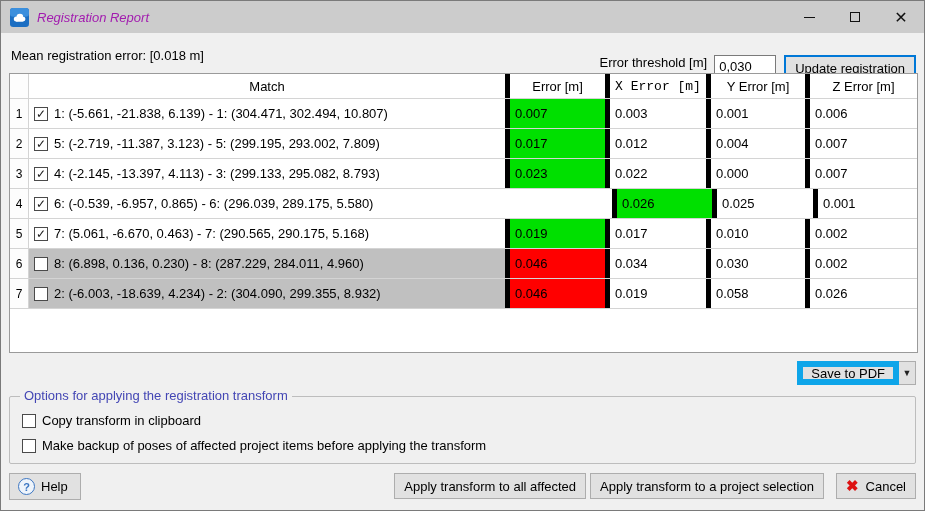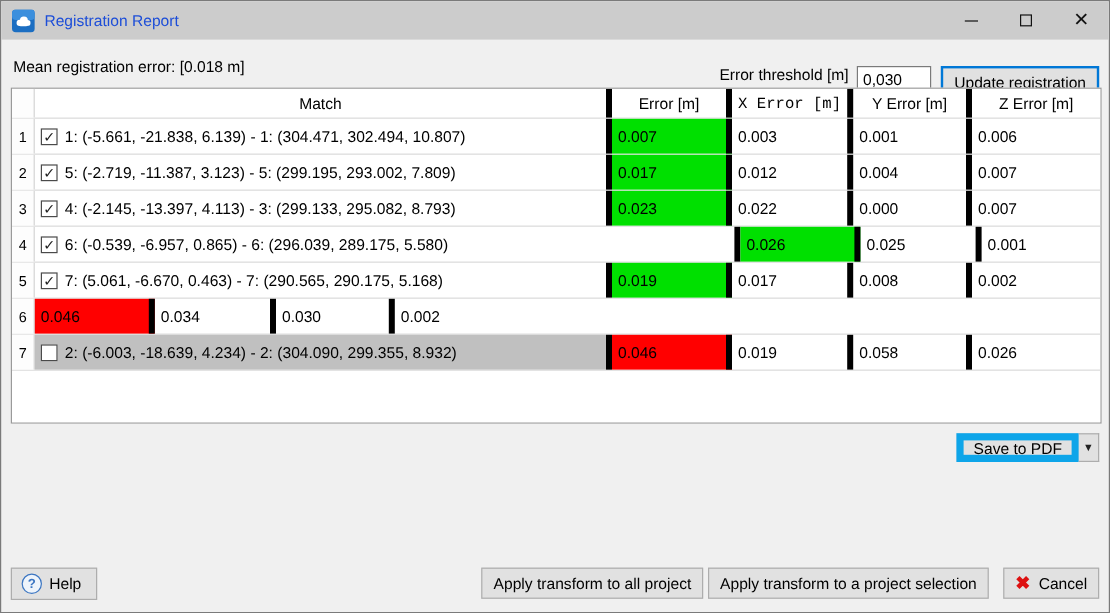--- a/index.html
+++ b/index.html
@@ -8,21 +8,21 @@
     position:relative; width:925px; height:511px;
     background:#f0f0f0; border:1px solid #7a7a7a; overflow:hidden;
     font-size:13px; color:#000;
   }
   
   .titlebar {
     position:absolute; top:0; left:0; right:0; height:32px;
     background:#cccccc; display:flex; align-items:center; padding-left:9px;
   }
   .app-icon { width:19px; height:19px; margin-right:8px; display:inline-block; }
-  .title-text { font-size:13px; color:#1d4ed8; }
+  .title-text { font-size:13px; color:#a21caf;font-style:italic; }
   .win-controls { position:absolute; right:0; top:0; height:32px; display:flex; }
   .win-btn {
     width:46px; height:32px; display:flex; align-items:center; justify-content:center;
     font-size:14px; color:#111; cursor:default;
   }
   .win-btn.min span { display:block; width:11px; border-top:1.5px solid #111; }
   .win-btn.max span { display:block; width:10px; height:10px; border:1.4px solid #111; }
   .win-btn.close { font-size:16px; }
   
   .toprow { position:absolute; top:42px; left:10px; right:8px; height:26px; }
@@ -204,25 +204,29 @@
         <div class="col-y cell">0.001</div>
       </div>
           <div class="t-row">
         <div class="col-num">5</div>
         <div class="col-match cell">
           <span class="cbx">✓</span>
           <span>7: (5.061, -6.670, 0.463) - 7: (290.565, 290.175, 5.168)</span>
         </div>
         <div class="col-err cell ok">0.019</div>
         <div class="col-x cell">0.017</div>
-        <div class="col-y cell">0.008</div>
+        <div class="col-y cell">0.010</div>
         <div class="col-z cell">0.002</div>
       </div>
           <div class="t-row excluded">
         <div class="col-num">6</div>
+        <div class="col-match cell">
+          <span class="cbx"></span>
+          <span>8: (6.898, 0.136, 0.230) - 8: (287.229, 284.011, 4.960)</span>
+        </div>
         <div class="col-err cell fail">0.046</div>
         <div class="col-x cell">0.034</div>
         <div class="col-y cell">0.030</div>
         <div class="col-z cell">0.002</div>
       </div>
           <div class="t-row excluded">
         <div class="col-num">7</div>
         <div class="col-match cell">
           <span class="cbx"></span>
           <span>2: (-6.003, -18.639, 4.234) - 2: (304.090, 299.355, 8.932)</span>
@@ -234,29 +238,40 @@
       </div>
         </div>
       <div class="t-filler"></div>
     </div>
 
     <div class="savepdf">
       <div class="main">Save to PDF</div>
       <div class="arrow">▼</div>
     </div>
 
+    <div class="groupbox">
+      <span class="group-title">Options for applying the registration transform</span>
+      <div class="opt-row r1">
+        <span class="cbx"></span>
+        <span>Copy transform in clipboard</span>
+      </div>
+      <div class="opt-row r2">
+        <span class="cbx"></span>
+        <span>Make backup of poses of affected project items before applying the transform</span>
+      </div>
+    </div>
 
     <div class="footer-left">
       <button class="btn help-btn">
         <span class="help-icon">?</span>
         <span>Help</span>
       </button>
     </div>
     <div class="footer-right">
-      <button class="btn">Apply transform to all project</button>
+      <button class="btn">Apply transform to all affected</button>
       <button class="btn gap4">Apply transform to a project selection</button>
       <button class="btn gap12">
         <span class="cancel-icon">✖</span>
         <span>Cancel</span>
       </button>
     </div>
 
   </div>
 </div>
 

